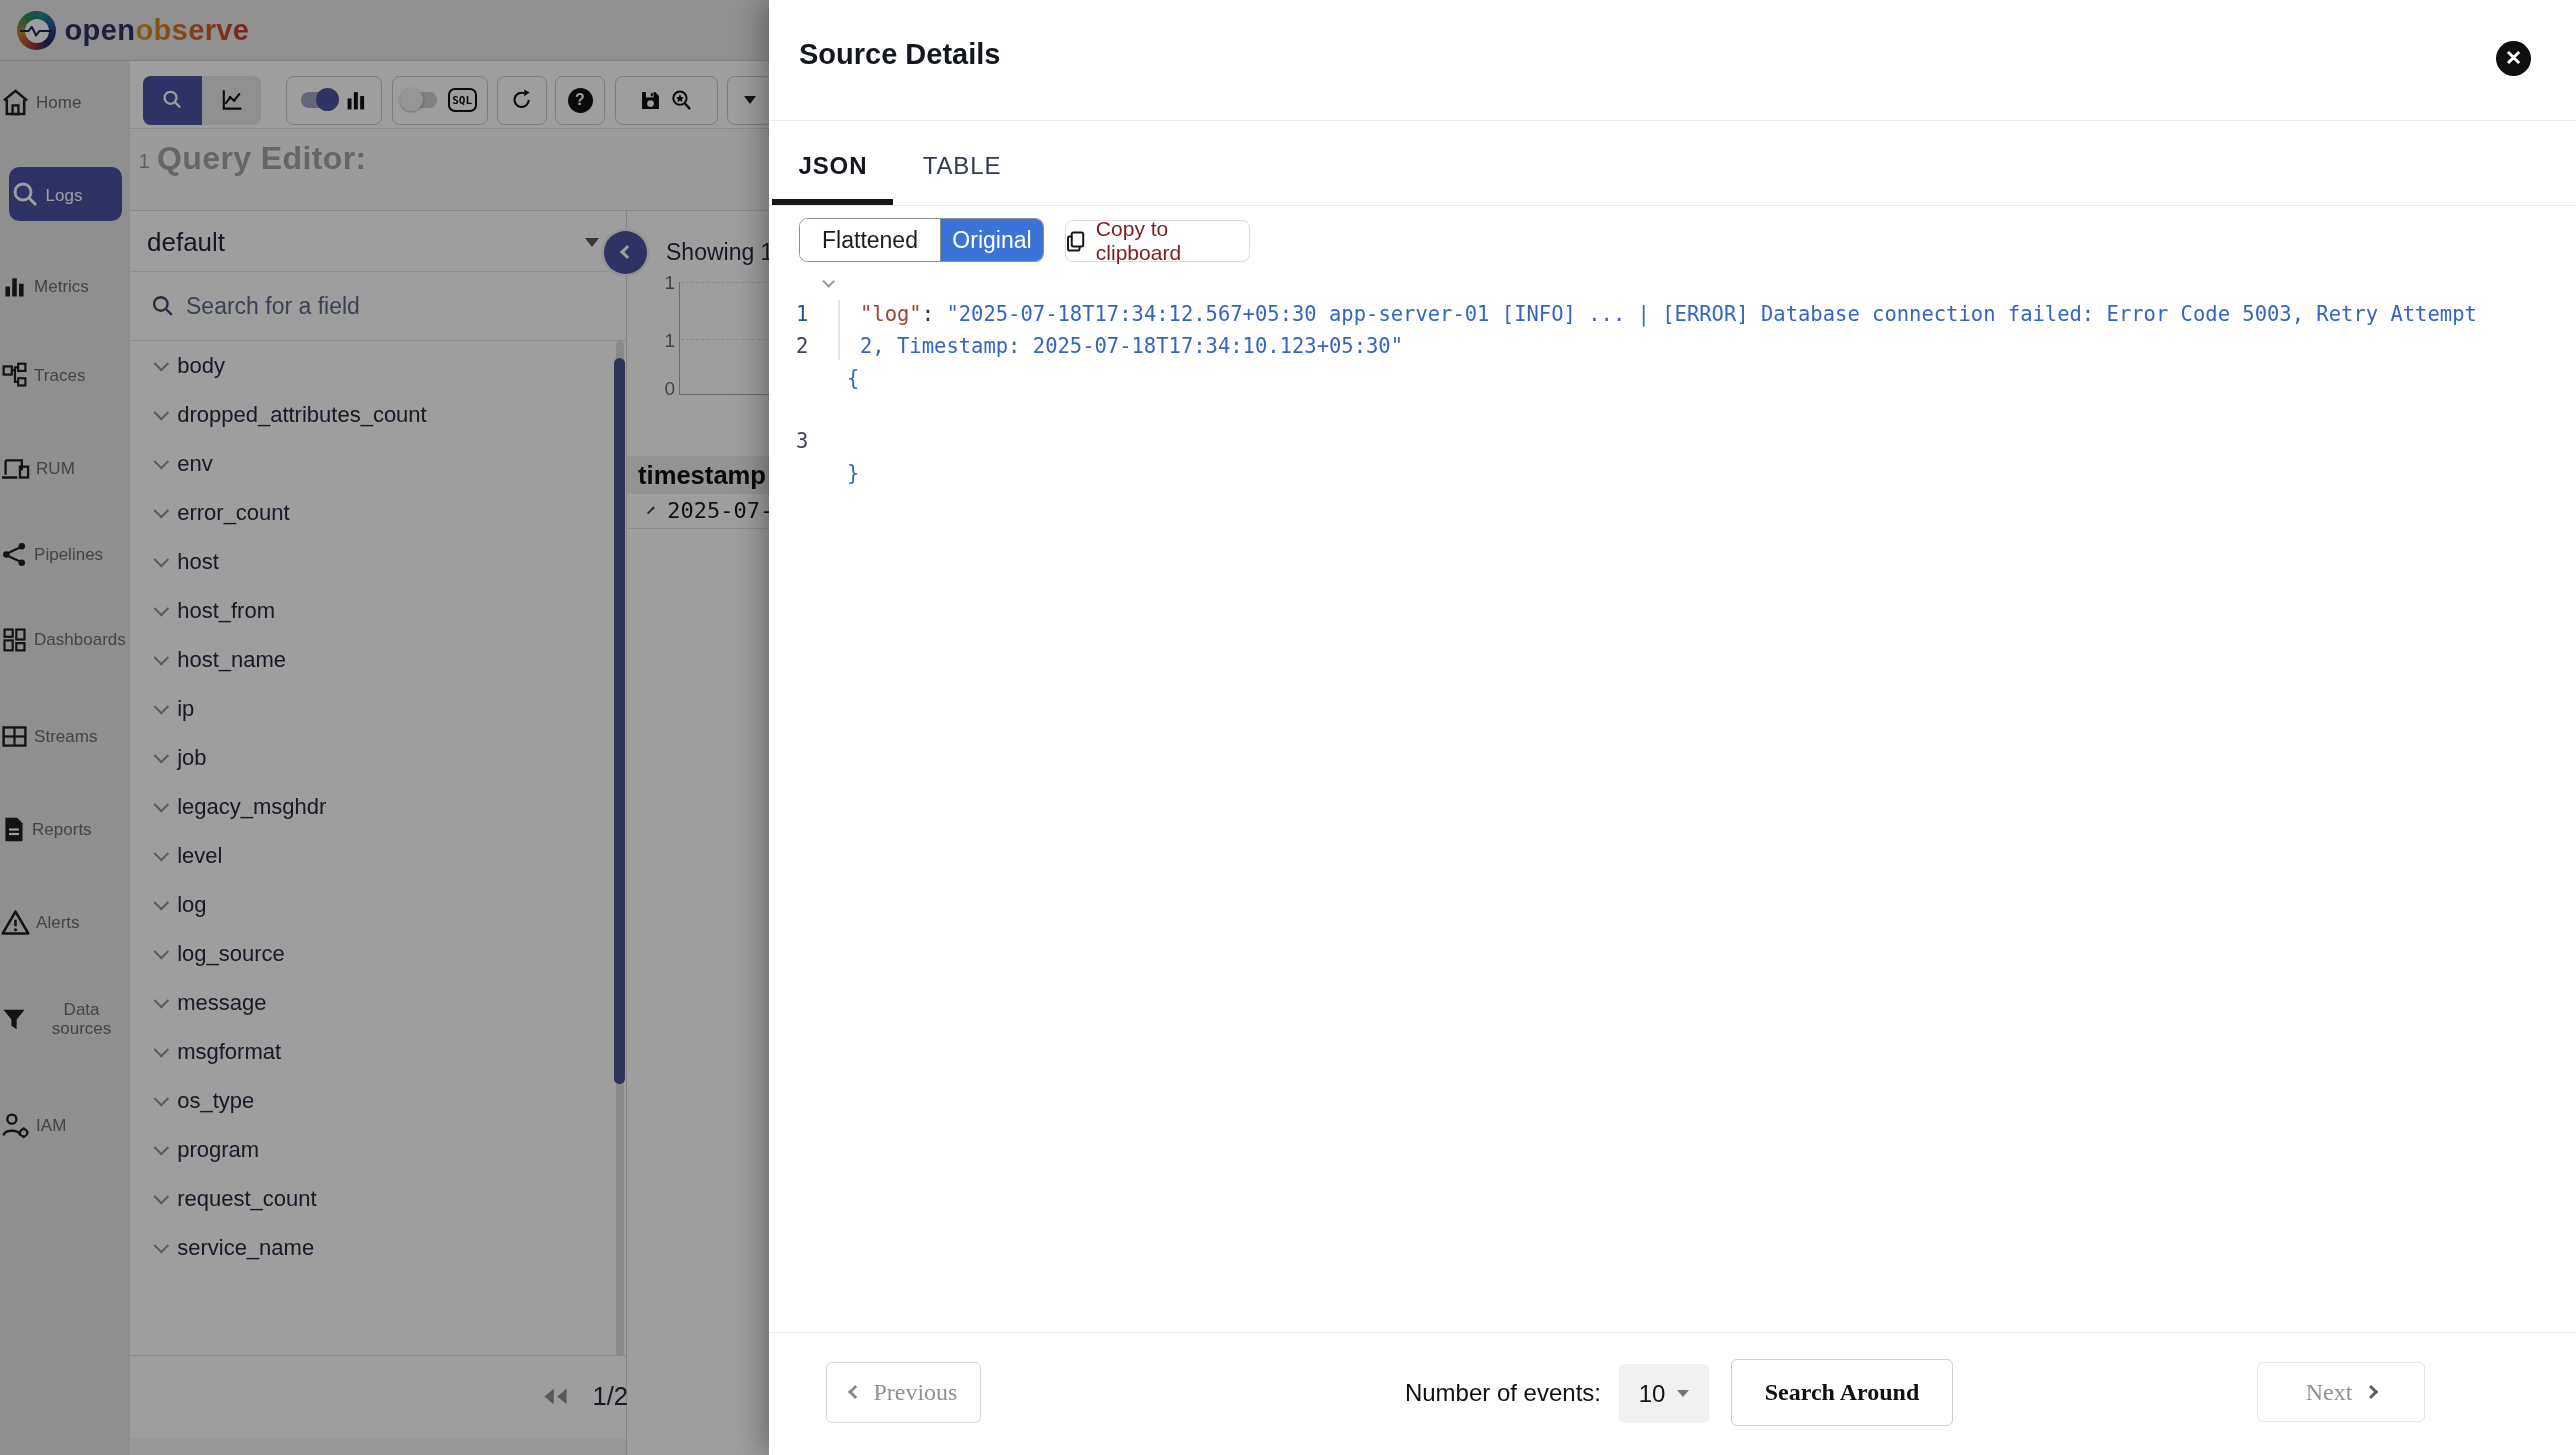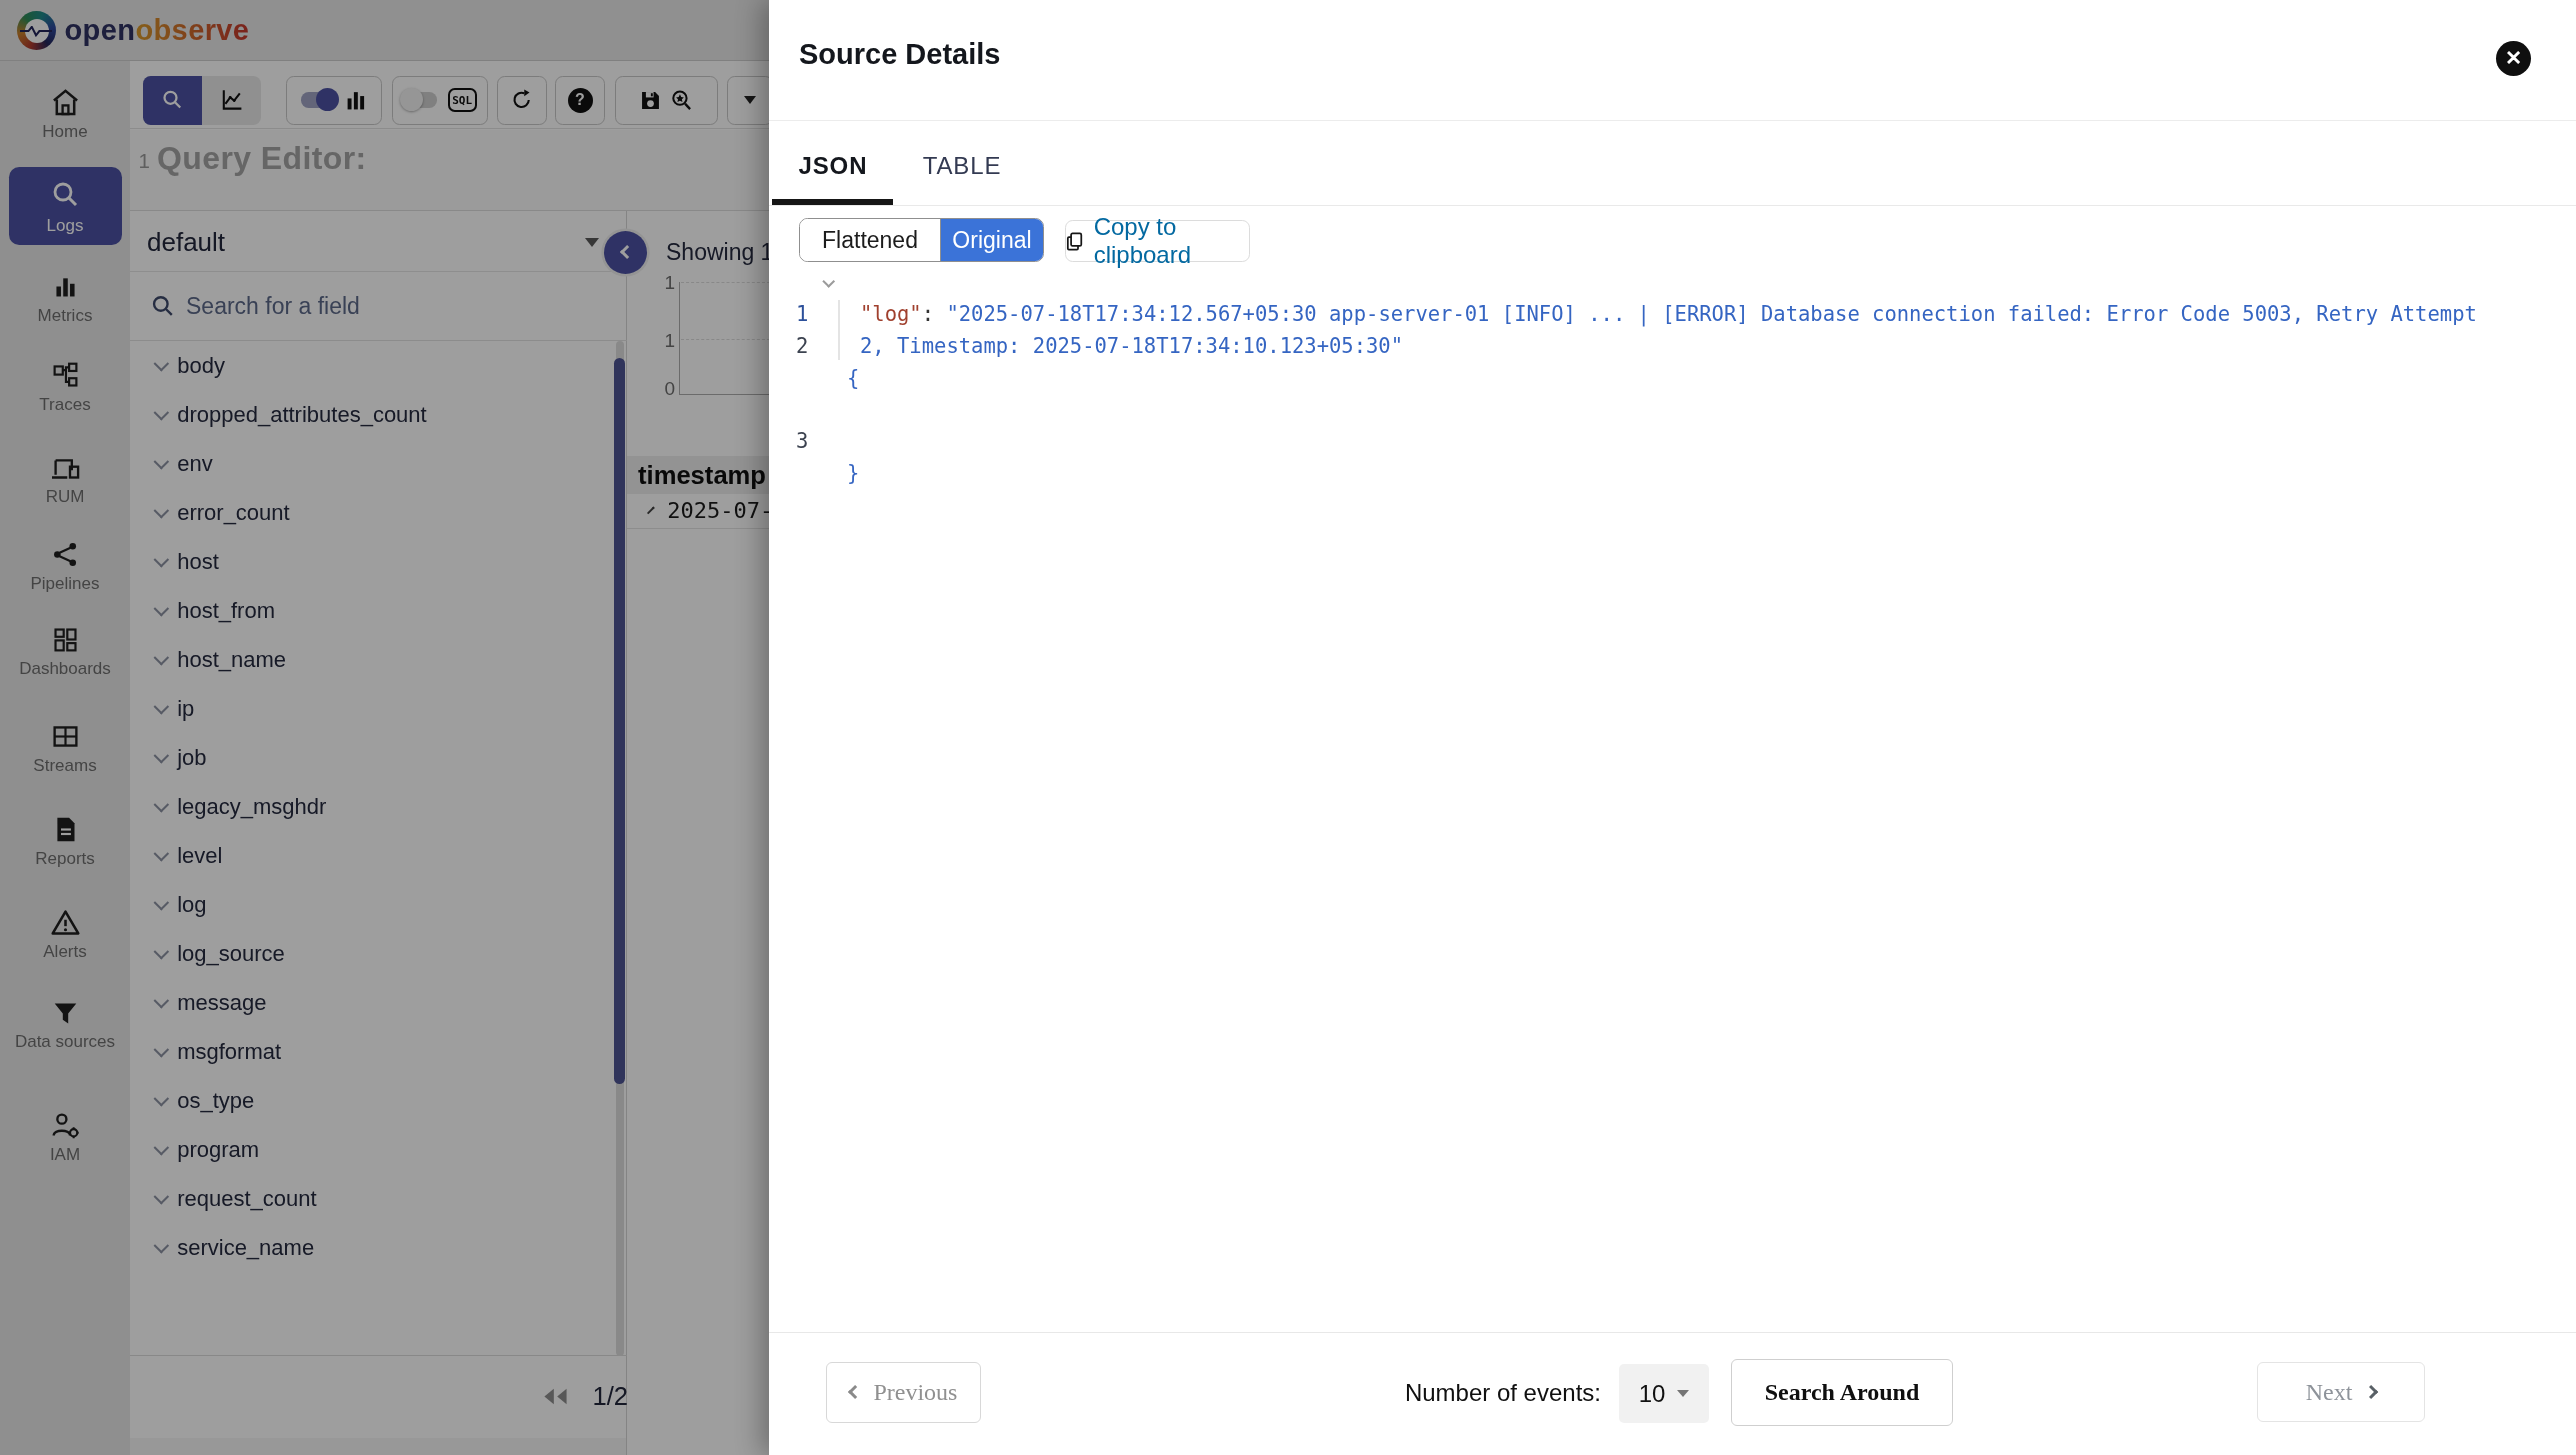--- a/index.html
+++ b/index.html
@@ -16,21 +16,21 @@
   #logo-ring::after { content:""; position:absolute; left:7.7px; top:7.7px; width:24px; height:24px;
     border-radius:50%; background:#fdfdfd; }
   #logo-pulse { position:absolute; left:3.4px; top:15.3px; width:32px; height:10.2px; z-index:2; }
   .logo-word { font-size:29px; font-weight:800; letter-spacing:0.4px; }
   .logo-open { color:#2f3263; }
   .logo-observe { background:linear-gradient(90deg,#d89a2b,#c4372e); -webkit-background-clip:text;
                   background-clip:text; color:transparent; }
 
   
   #sidenav { left:0; top:61px; width:130px; height:1395px; background:#e7e7e7; }
-  .nav-item { position:absolute; left:0; width:130px; display:flex; flex-direction:column;
+  .nav-item { position:absolute; left:0; width:130px; display:flex; flex-direction:row;
               align-items:center; gap:5.1px; }
   .nav-label { font-size:17px; color:#6f6f6f; line-height:19px; text-align:center; }
   .nav-item svg { display:block; }
   .nav-active { left:8.5px; width:113px; background:#4c52a3; border-radius:10.2px; padding:12px 0 10.2px 0; }
   .nav-active .nav-label { color:#ffffff; }
 
   
   #toolbar { left:130px; top:61px; width:2446px; height:68px; background:#fff; border-bottom:0.9px solid #e2e2e2; }
   .tbtn { position:absolute; top:14.5px; height:49px; display:flex; align-items:center; justify-content:center; }
   .tgroup { border:1.3px solid #c9c9c9; border-radius:7.7px; background:#fff; }
@@ -108,21 +108,21 @@
   #tabbar-divider { left:0; top:205px; width:1807px; height:0.9px; background:#e9e9e9; }
 
   #view-toggle { left:30px; top:218px; width:245px; height:44px; border:1.7px solid #8f8f8f; border-radius:8.5px;
                  display:flex; overflow:hidden; }
   #btn-flattened { width:141px; background:#fff; color:#1c1c1c; font-size:23px;
                    display:flex; align-items:center; justify-content:center; }
   #btn-original  { flex:1; background:#3b73d8; color:#fff; font-size:23px;
                    display:flex; align-items:center; justify-content:center; }
   #copy-btn { left:296px; top:220px; width:185px; height:42px; border:1.3px solid #dcdcdc; border-radius:7.7px;
               display:flex; align-items:center; justify-content:center; gap:10.2px; background:#fff; }
-  #copy-btn span { font-size:24px; color:#0369a1; }
+  #copy-btn span { font-size:21px; color:#7f1d1d; }
 
   #code { left:0px; top:266px; width:1773px; font-family:"DejaVu Sans Mono",monospace; font-size:20.5px; }
   .code-line { position:relative; line-height:32px; white-space:pre; }
   .lnum { position:absolute; left:27px; width:29px; color:#3c4350; }
   .lnum-1 { color:#2c509a; }
   .fold-chev { position:absolute; left:55px; top:11px; width:9.4px; height:9.4px;
                border-right:2.1px solid #9b9b9b; border-bottom:2.1px solid #9b9b9b; transform:rotate(45deg); }
   .brace { position:absolute; left:78px; color:#3565c2; }
   #line2-text { position:absolute; left:91px; top:0; width:1643px; line-height:32px;
                 white-space:pre-wrap; word-break:break-word; color:#3565c2; }

